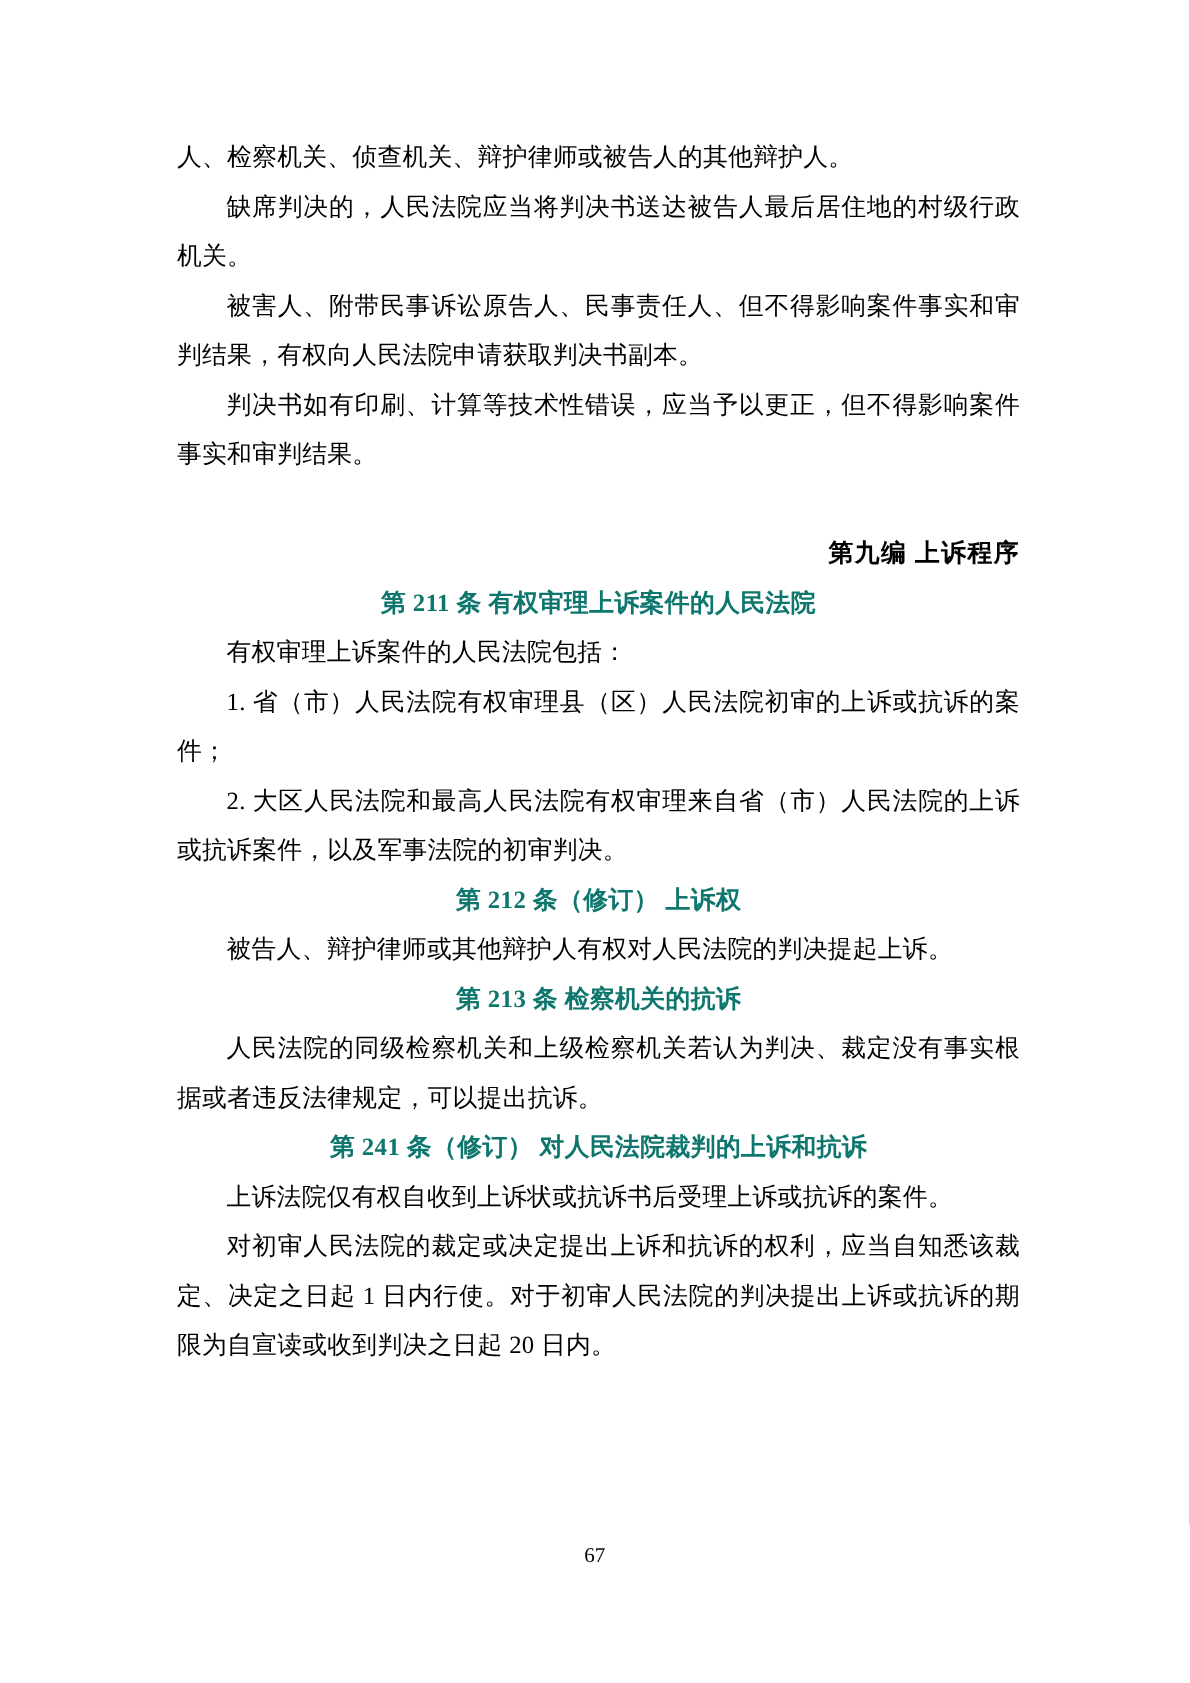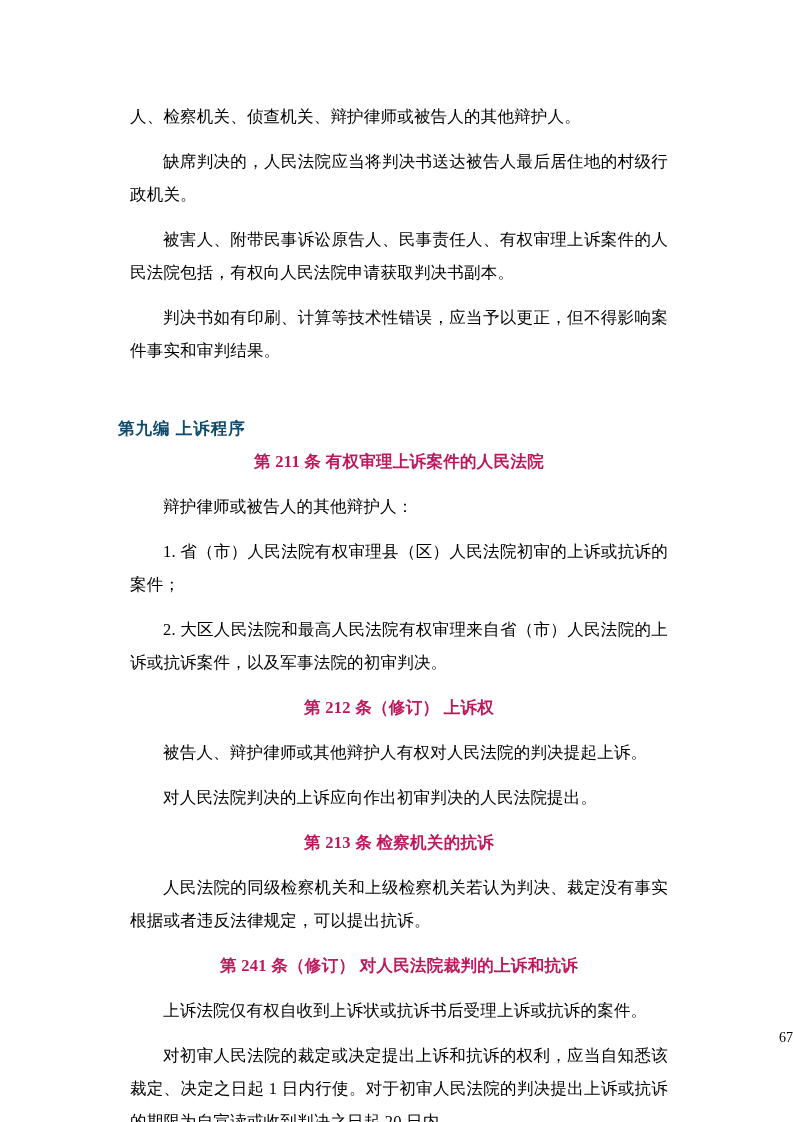--- a/index.html
+++ b/index.html
@@ -24,85 +24,84 @@
     left: 118px;
     top: 88px;
     width: 562px;
   }
   .para {
     font-size: 16.5px;
     line-height: 33px;
     color: #000000;
     text-align: justify;
     text-justify: inter-ideograph;
-    margin: 12px;
+    margin: 0;
     letter-spacing: 0.2px;
   }
   .indent2 {
     text-indent: 33px;
   }
   .indent0 {
     text-indent: 0;
   }
   .heading {
     font-size: 16.5px;
     line-height: 33px;
     font-weight: bold;
     text-align: center;
     margin: 0;
-    color: #be185d;
+    color: #0f766e;
     letter-spacing: 0.3px;
   }
   .heading-section {
     font-size: 16.5px;
     line-height: 33px;
     font-weight: bold;
-    text-align: left;
+    text-align: right;
     margin: 0;
-    color: #0c4a6e;
+    color: #000000;
     letter-spacing: 1px;
   }
   .spacer-big {
     height: 33px;
   }
   .pagenum {
     position: absolute;
     left: 0;
     right: 0;
     top: 1030px;
-    text-align: right;
+    text-align: center;
     font-size: 14px;
     color: #000000;
     font-family: "Liberation Serif", "DejaVu Serif", serif;
   }
 </style>
 </head>
 <body>
 
 <div class="page">
   <div class="content">
 
     <p class="para indent0">人、检察机关、侦查机关、辩护律师或被告人的其他辩护人。</p>
     <p class="para indent2">缺席判决的，人民法院应当将判决书送达被告人最后居住地的村级行政机关。</p>
-    <p class="para indent2">被害人、附带民事诉讼原告人、民事责任人、有权审理上诉案件的人民法院包括，有权向人民法院申请获取判决书副本。</p>
+    <p class="para indent2">被害人、附带民事诉讼原告人、民事责任人、但不得影响案件事实和审判结果，有权向人民法院申请获取判决书副本。</p>
     <p class="para indent2">判决书如有印刷、计算等技术性错误，应当予以更正，但不得影响案件事实和审判结果。</p>
 
     <div class="spacer-big"></div>
 
     <p class="heading-section">第九编 上诉程序</p>
     <p class="heading">第 211 条 有权审理上诉案件的人民法院</p>
 
-    <p class="para indent2">辩护律师或被告人的其他辩护人：</p>
+    <p class="para indent2">有权审理上诉案件的人民法院包括：</p>
     <p class="para indent2">1. 省（市）人民法院有权审理县（区）人民法院初审的上诉或抗诉的案件；</p>
     <p class="para indent2">2. 大区人民法院和最高人民法院有权审理来自省（市）人民法院的上诉或抗诉案件，以及军事法院的初审判决。</p>
 
     <p class="heading">第 212 条（修订） 上诉权</p>
 
     <p class="para indent2">被告人、辩护律师或其他辩护人有权对人民法院的判决提起上诉。</p>
-    <p class="para indent2">对人民法院判决的上诉应向作出初审判决的人民法院提出。</p>
 
     <p class="heading">第 213 条 检察机关的抗诉</p>
 
     <p class="para indent2">人民法院的同级检察机关和上级检察机关若认为判决、裁定没有事实根据或者违反法律规定，可以提出抗诉。</p>
 
     <p class="heading">第 241 条（修订） 对人民法院裁判的上诉和抗诉</p>
 
     <p class="para indent2">上诉法院仅有权自收到上诉状或抗诉书后受理上诉或抗诉的案件。</p>
     <p class="para indent2">对初审人民法院的裁定或决定提出上诉和抗诉的权利，应当自知悉该裁定、决定之日起 1 日内行使。对于初审人民法院的判决提出上诉或抗诉的期限为自宣读或收到判决之日起 20 日内。</p>
 

